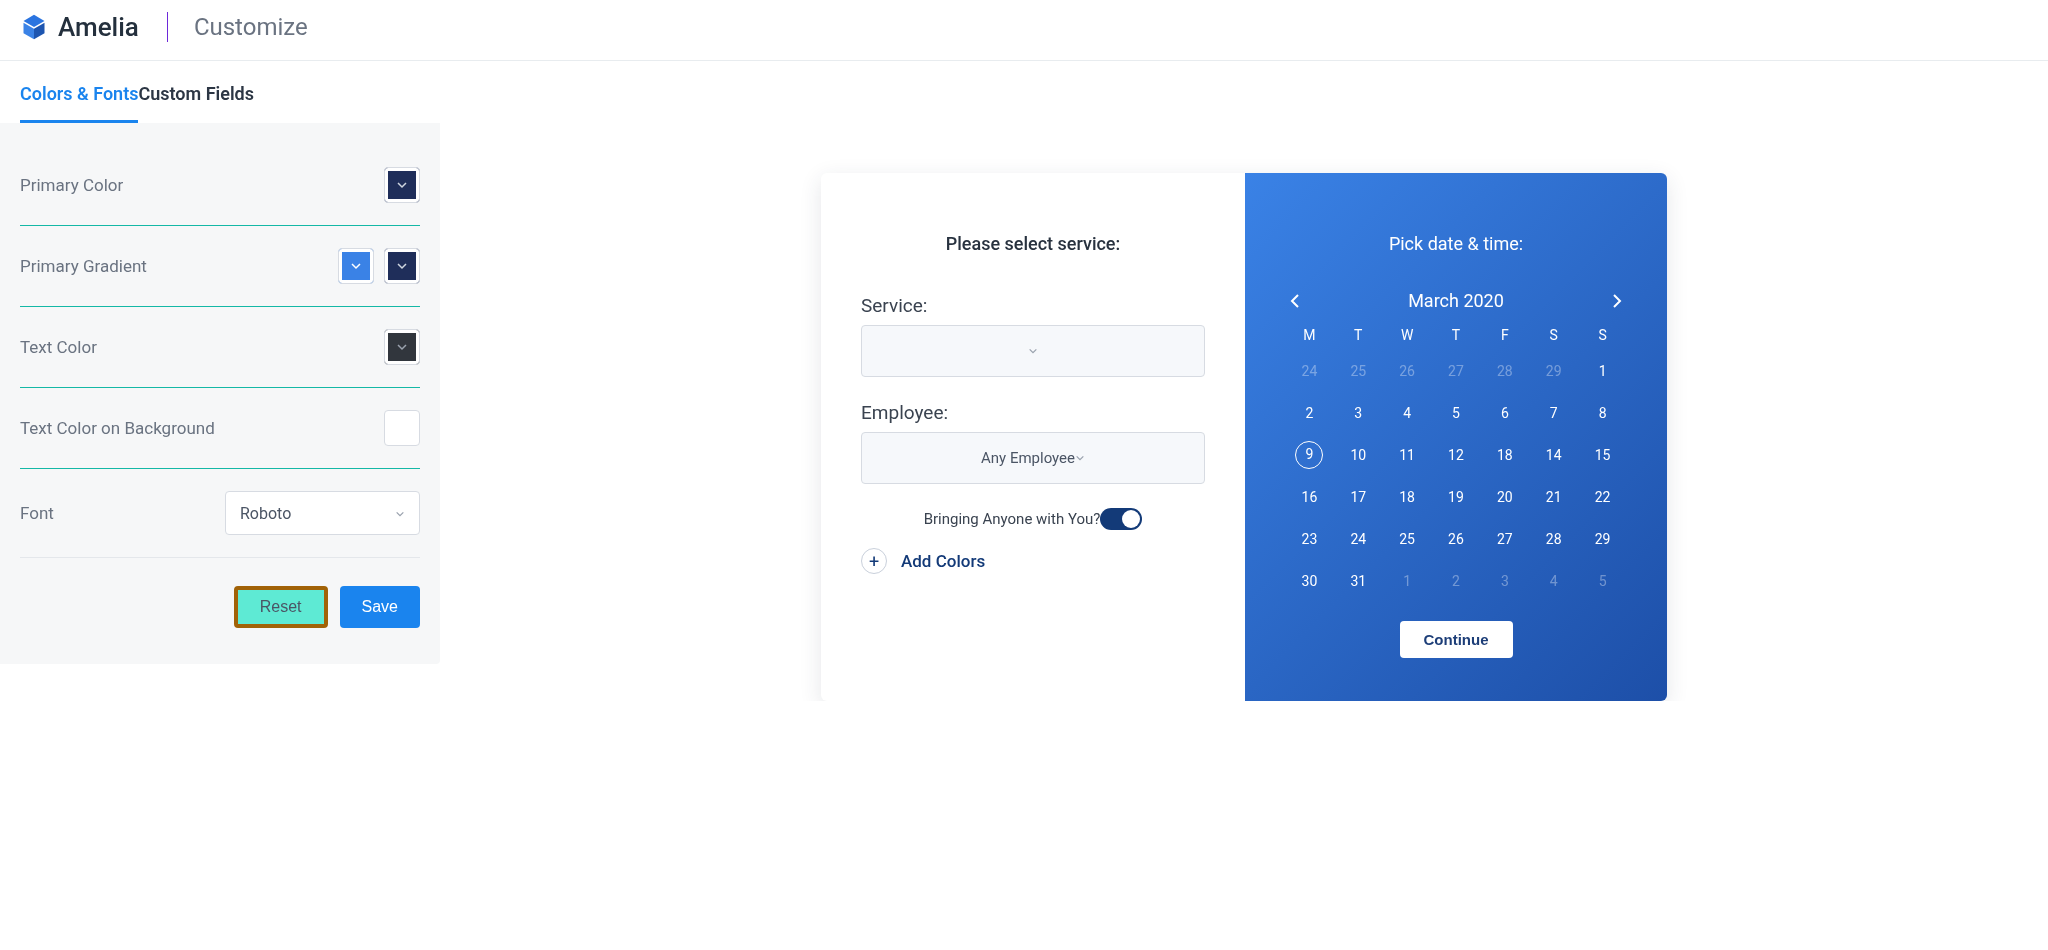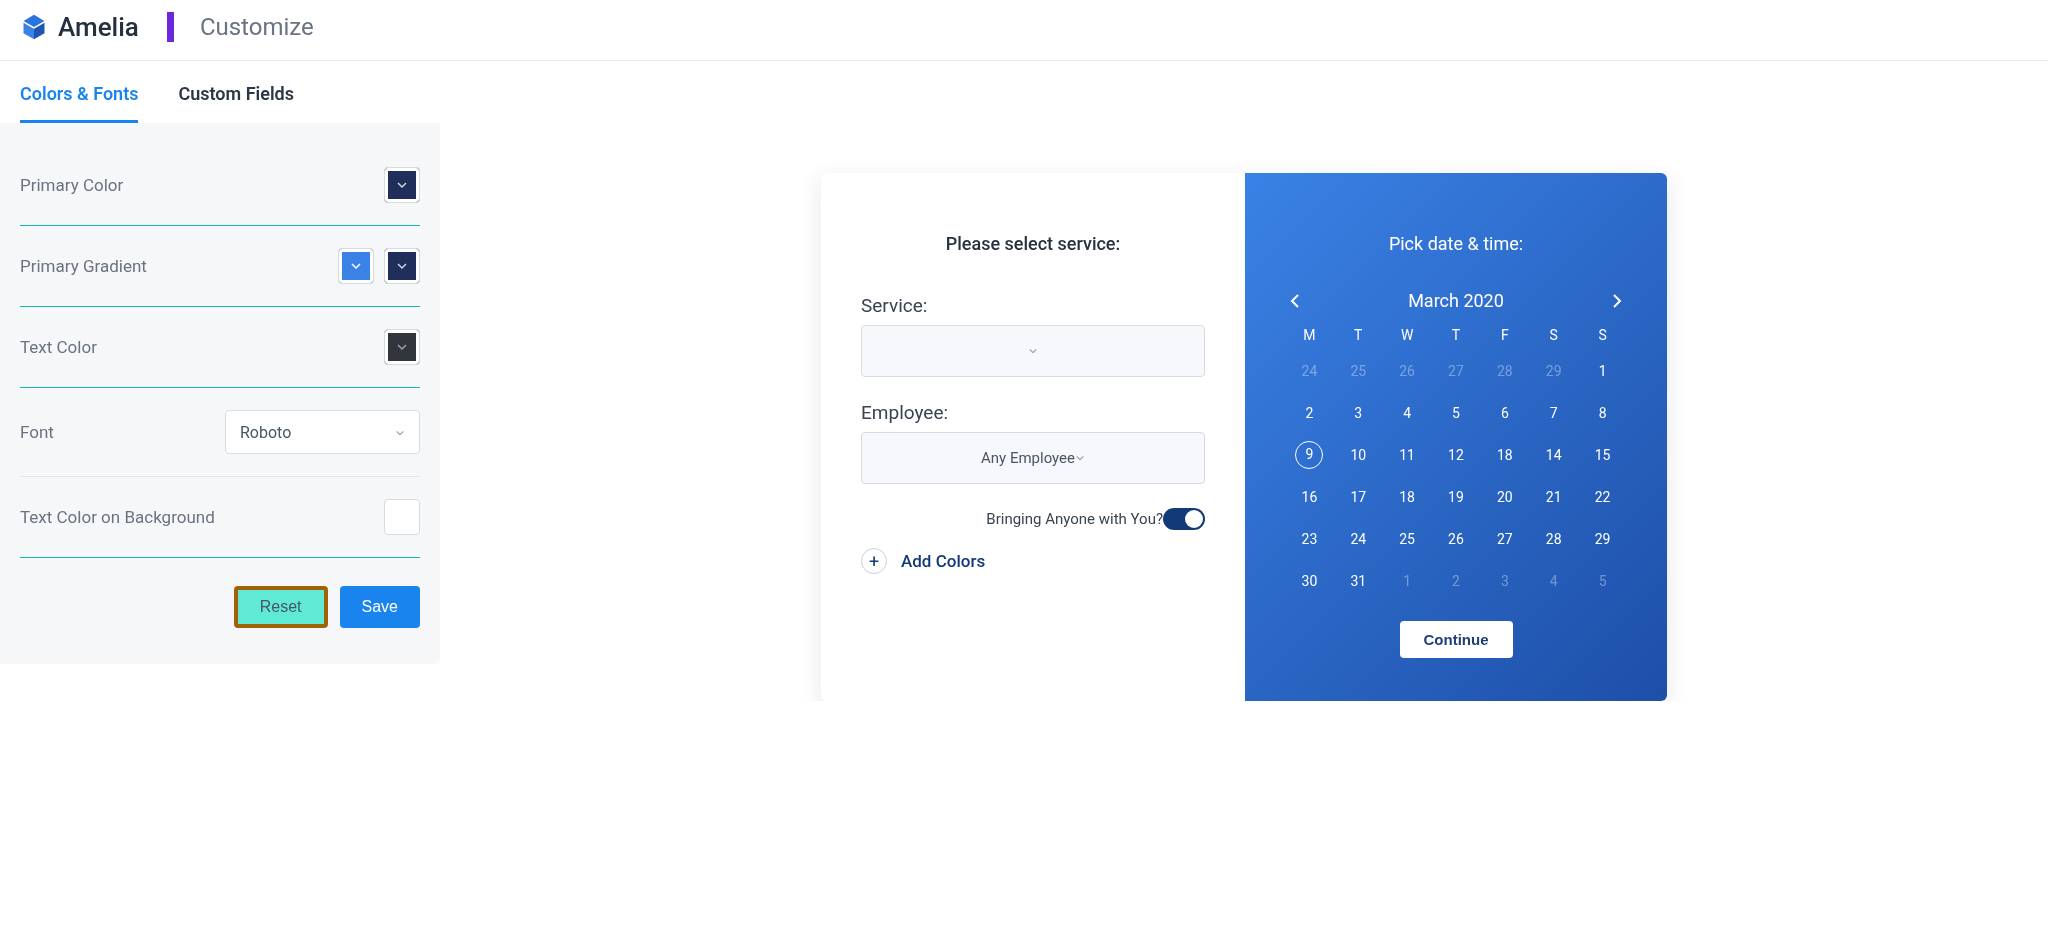--- a/index.html
+++ b/index.html
@@ -11,27 +11,27 @@
     width: 2048px;
   }
 
   
   .header {
     display: flex;
     align-items: center;
     padding: 12px 20px 18px 20px;
     border-bottom: 1px solid #e8ecef;
   }
-  .logo-block { display: flex; align-items: center; gap: 10px; padding-right: 28px; border-right: 7px solid #6d28d9; }
+  .logo-block { display: flex; align-items: center; gap: 10px; padding-right: 28px; border-right: 1px solid #6d28d9; }
   .logo-icon { width: 28px; height: 28px; }
   .logo-text { font-size: 26px; font-weight: 500; color: #24303d; }
   .page-title { font-size: 24px; color: #6a7381; margin-left: 26px; font-weight: 400; }
 
   
-  .tabs { display: flex; gap: 40px; padding: 22px 20px 0 20px; }
+  .tabs { display: flex; padding: 22px 20px 0 20px; }
   .tab {
     font-size: 18px; font-weight: 600; color: #2c3644; padding-bottom: 16px; cursor: pointer;
   }
   .tab.active { color: #1A84EE; border-bottom: 3px solid #1A84EE; }
 
   
   .layout { display: flex; align-items: flex-start; }
   .sidebar-panel {
     width: 440px;
     background: #f6f7f8;
@@ -84,21 +84,21 @@
   }
   .preview-left { flex:1; padding: 60px 40px 30px 40px; }
   .preview-left h3 { font-size:18px; font-weight:500; color:#28323f; text-align:center; margin-bottom:40px;}
   .field-label { font-size:19px; color:#3a4350; margin-bottom:8px; display:block;}
   .field-select {
     width:100%; height:52px; border:1px solid #d7dbe2; border-radius:4px;
     background:#f6f8fb; display:flex; align-items:center; justify-content:center;
     padding:0 14px; color:#4b5565; font-size:15px; cursor:pointer;
     margin-bottom:24px;
   }
-  .toggle-row { display:flex; align-items:center; justify-content:flex-end; margin:4px 0 18px 0;}
+  .toggle-row { display:flex; align-items:center; justify-content:center; margin:4px 0 18px 0;}
   .toggle-row span { font-size:15px; color:#3a4350;}
   .toggle { width:42px; height:22px; border-radius:12px; background:#133a78; position:relative; cursor:pointer;}
   .toggle::after{ content:""; position:absolute; right:2px; top:2px; width:18px; height:18px; border-radius:50%; background:#fff;}
   .add-extra { display:flex; align-items:center; gap:14px; cursor:pointer; margin-top:10px;}
   .add-extra .plus {
     width:26px; height:26px; border-radius:50%; border:1px solid #c9d0db; display:flex; align-items:center; justify-content:center;
     font-size:18px; color:#133a78;
   }
   .add-extra .txt { font-size:17px; color:#133a78; font-weight:500;}
 
@@ -183,36 +183,36 @@
       <span class="setting-label">Text Color</span>
       <div class="swatch-group">
         <div class="swatch" id="sw-text" style="background: rgb(49, 54, 61);">
           <svg width="12" height="12" viewBox="0 0 12 12">
               <path d="M2 4 L6 8 L10 4" stroke="#9aa2ae" stroke-width="1.5" fill="none"></path>
             </svg>
         </div>
       </div>
     </div>
 
+    <div class="setting-row">
+      <span class="setting-label">Text Color on Background</span>
+      <div class="swatch-group">
+        <div class="swatch light-border" id="sw-text-bg" style="background: rgb(255, 255, 255);"></div>
+      </div>
+    </div>
+
     <div class="setting-row" style="border-bottom:1px solid #e4e7eb;">
       <span class="setting-label">Font</span>
       <div class="select">
         <span>Roboto</span>
         <span>
           <svg class="chevron" viewBox="0 0 12 12">
               <path d="M2 4 L6 8 L10 4" stroke="#9aa2ae" stroke-width="1.5" fill="none"></path>
             </svg>
         </span>
-      </div>
-    </div>
-
-    <div class="setting-row">
-      <span class="setting-label">Text Color on Background</span>
-      <div class="swatch-group">
-        <div class="swatch light-border" id="sw-text-bg" style="background: rgb(255, 255, 255);"></div>
       </div>
     </div>
 
     <div class="actions">
       <button class="btn btn-secondary">Reset</button>
       <button class="btn btn-primary">Save</button>
     </div>
 
   </div>
 

